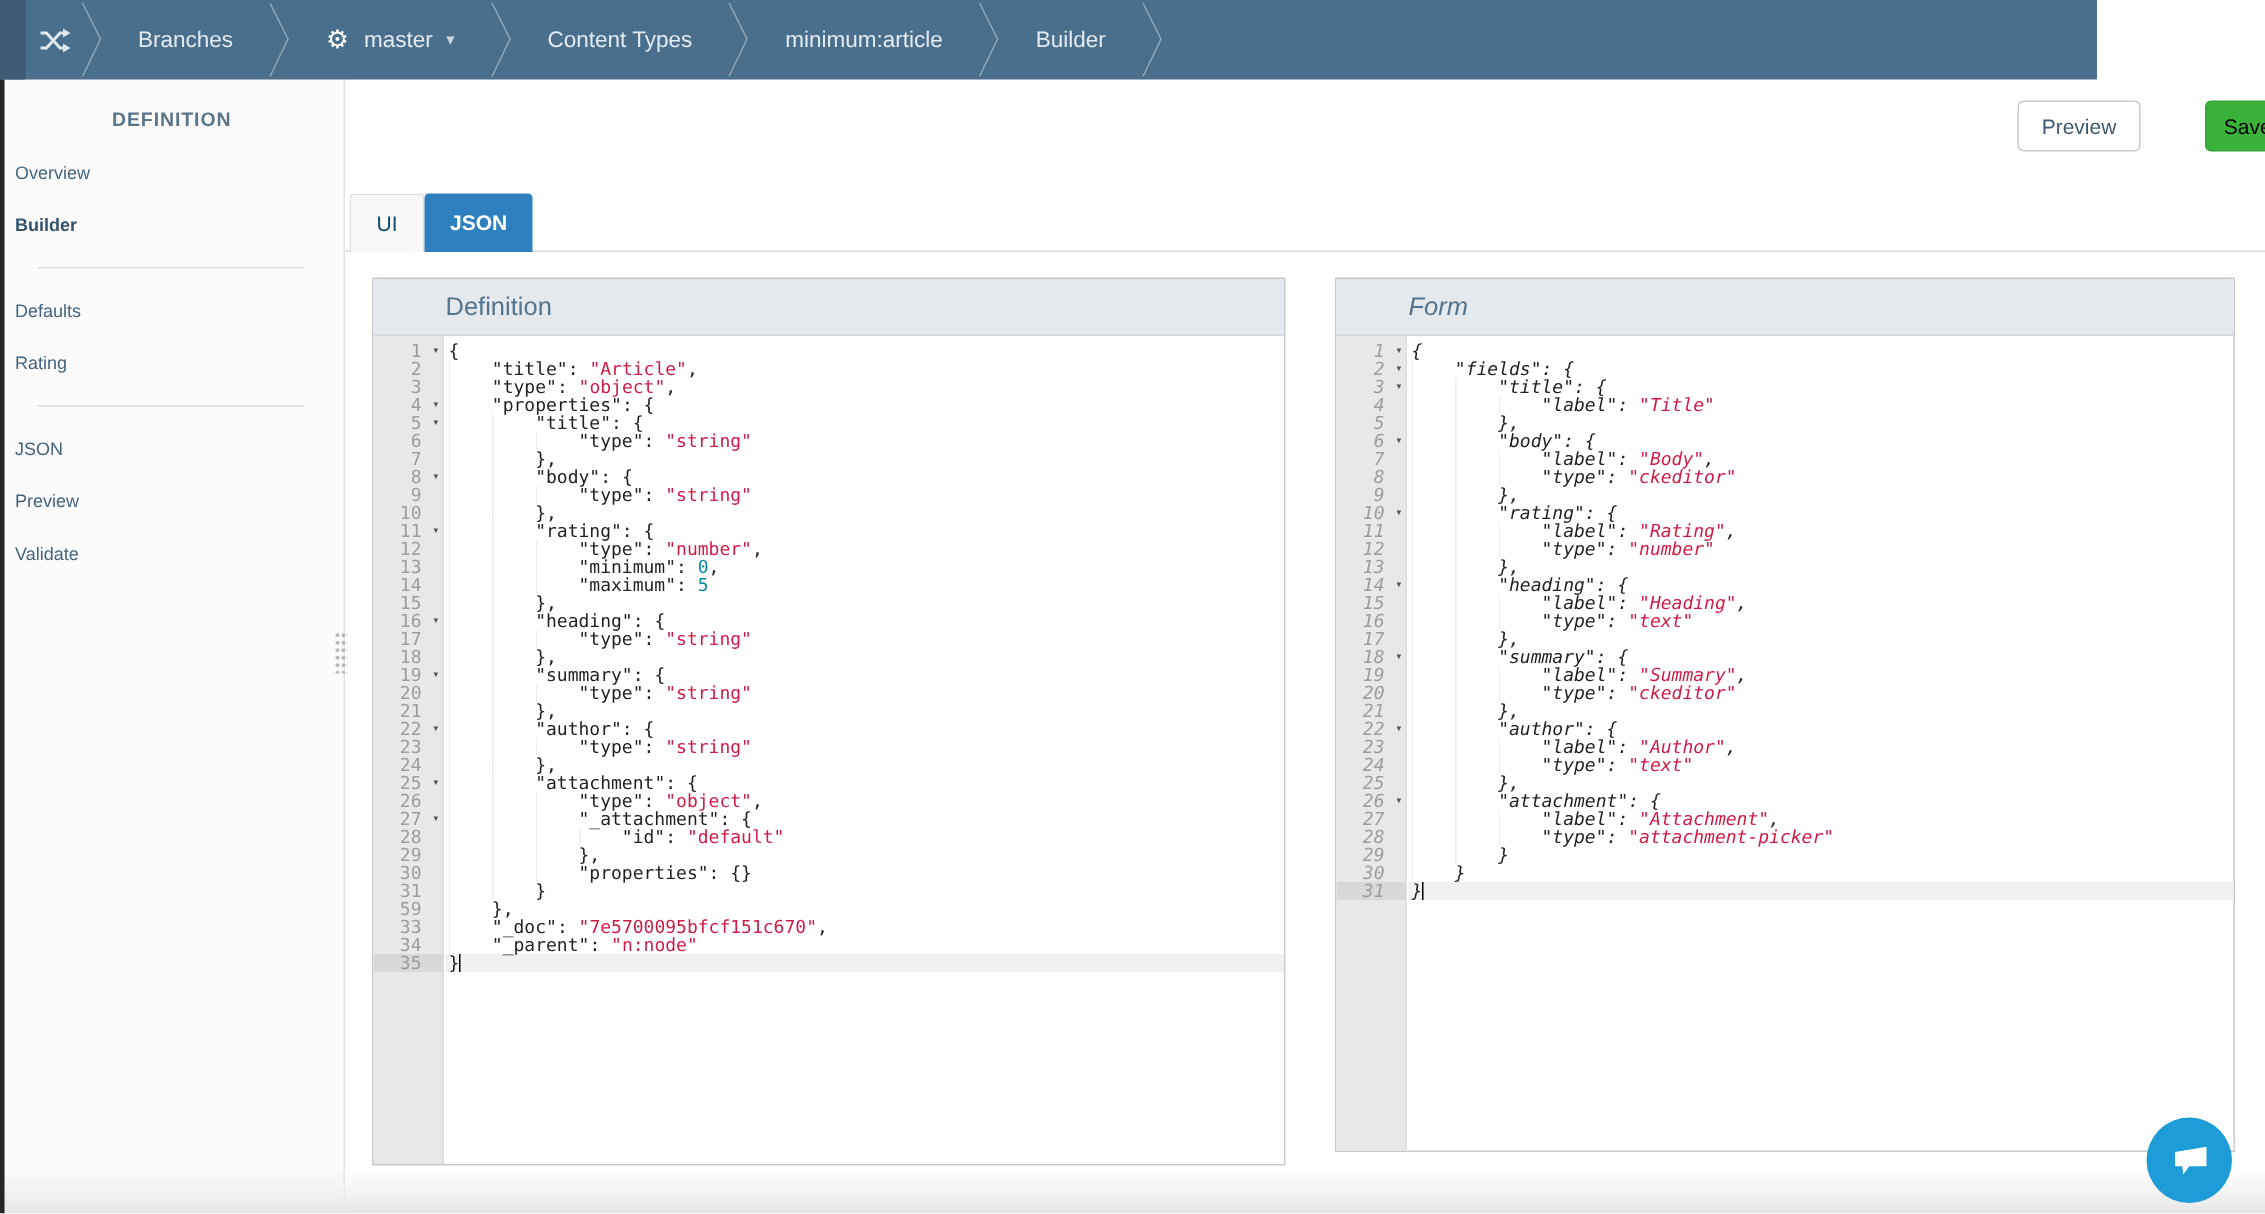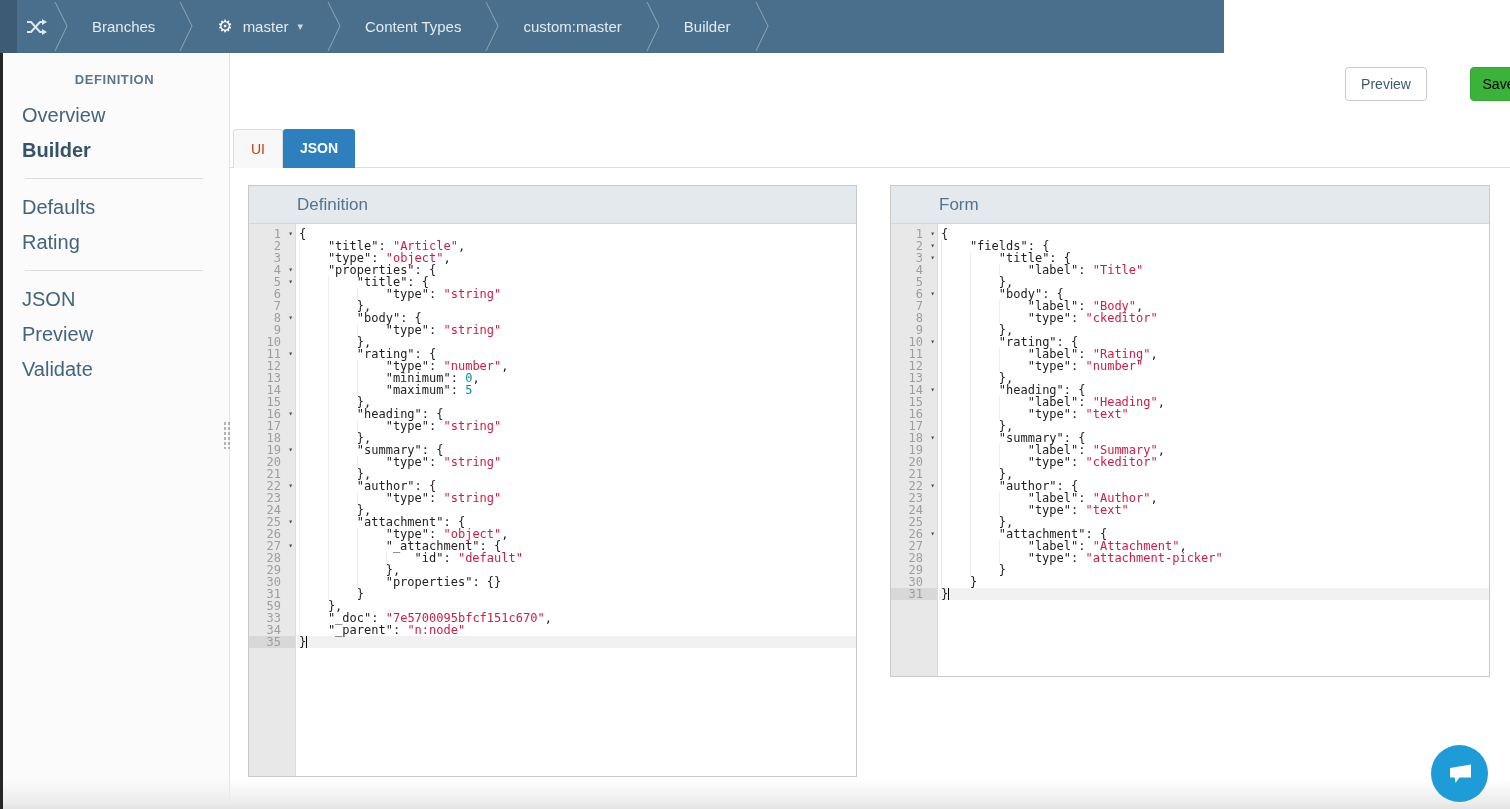--- a/index.html
+++ b/index.html
@@ -1,61 +1,61 @@
 <!DOCTYPE html>
 <html><head>
 <meta charset="utf-8">
 <style>
   * { margin:0; padding:0; box-sizing:border-box; }
   html,body { width:1510px; height:809px; }
   body { position:relative; overflow:hidden; background:#fff; font-family:"Liberation Sans", sans-serif; }
 
   
-  .navbar { position:absolute; left:0; top:0; width:1224px; height:53px; background:#4a6f8c;
+  .navbar { position:absolute; left:0; top:0; width:1398px; height:53px; background:#4a6f8c;
             display:flex; align-items:center; z-index:6; }
   .nav-logo-block { align-self:stretch; width:17px; background:#3d5b75; flex:none; }
   .nav-icon-wrap { margin:0 6px 0 9px; display:flex; align-items:center; }
   .crumb { color:#e2ebf2; font-size:15px; padding:0 24px; white-space:nowrap; display:flex;
            align-items:center; cursor:pointer; }
   .crumb .gear { font-size:17px; color:#fff; margin-right:10px; line-height:1; }
   .crumb .caret { font-size:11px; color:#c8d6e1; margin-left:9px; }
   .chev { flex:none; }
 
   
   .left-edge { position:absolute; left:0; top:53px; width:3px; height:756px; background:#262626; z-index:7; }
   .sidebar { position:absolute; left:0; top:53px; width:230px; height:756px; background:#fbfbfb;
              border-right:1px solid #e4e4e4; z-index:2; }
   .side-title { margin-top:19px; text-align:center; font-size:13px; font-weight:bold;
                 color:#5b7589; letter-spacing:.6px; }
   .side-group { margin-top:11px; }
   .side-group:first-of-type { margin-top:16px; }
-  .side-item { height:35px; line-height:35px; padding-left:22px; font-size:20px; color:#44647e; cursor:pointer; }
+  .side-item { height:35px; line-height:35px; padding-left:10px; font-size:12px; color:#44647e; cursor:pointer; }
   .side-item.active { font-weight:bold; color:#35546c; }
   .side-divider { border:none; border-top:1px solid #ddd; margin:10px 26px 0 25px; }
   .grip { position:absolute; right:-3px; top:368px; width:9px; height:28px;
           background-image:radial-gradient(#b3b3b3 1px, transparent 1.3px);
           background-size:4px 5px; cursor:col-resize; }
 
   
   .btn { position:absolute; top:67px; height:34px; font-size:14px; border-radius:4px;
          font-family:"Liberation Sans", sans-serif; cursor:pointer; }
   .btn-preview { left:1345px; width:82px; background:#fff; border:1px solid #c9c9c9; color:#3f5a70; }
   .btn-save { left:1470px; width:57px; background:#3bb33b; border:1px solid #35a535; color:#000000; }
 
   
   .tabs { position:absolute; left:233px; top:129px; height:39px; display:flex; z-index:3; }
   .tab { padding:0 17px; line-height:38px; font-size:14px; border-radius:3px 3px 0 0; cursor:pointer; }
-  .tab.inactive { background:#f8f8f8; border:1px solid #ddd; border-bottom:none; color:#c2410c; }
+  .tab.inactive { background:#f8f8f8; border:1px solid #ddd; border-bottom:none; color:#0c4a6e; }
   .tab.active { background:#2d80bd; color:#fff; font-weight:bold; }
   .tabline { position:absolute; left:230px; width:1280px; top:167px; border:none; border-top:1px solid #ddd; }
 
   
   .panel { position:absolute; top:185px; background:#fff; border:1px solid #c9c9c9; }
   .panel-def { left:248px; width:609px; height:592px; }
-  .panel-form { left:890px; width:600px; height:492px; }
+  .panel-form { left:890px; width:600px; height:583px;font-style:italic; }
   .panel-header { height:38px; background:#e4e9ed; border-bottom:1px solid #d2d7db;
                   color:#54748e; font-size:17px; line-height:37px; padding-left:48px; }
   .editor { position:relative; height:calc(100% - 38px); overflow:hidden;
             font-family:"DejaVu Sans Mono", monospace; font-size:12px; line-height:12px; }
   .gutter { position:absolute; left:0; top:0; bottom:0; width:47px; background:#e8e8e8;
             border-right:1px solid #dcdcdc; padding-top:4px; }
   .gcell { height:12px; text-align:right; padding-right:14px; color:#9d9d9d; position:relative; }
   .gcell.gactive { background:#d8d8d8; }
   .fold { position:absolute; right:2px; top:0; font-size:8px; color:#555; }
   .code { position:absolute; left:48px; right:0; top:0; bottom:0; padding-top:4px; }
@@ -103,21 +103,21 @@
   <svg class="chev" width="14" height="53">
     <polyline points="1,2 13,26 1,51" stroke="rgba(255,255,255,.38)" stroke-width="1" fill="none"></polyline>
     </svg>
   <div class="crumb">
     <span>Content Types</span>
   </div>
   <svg class="chev" width="14" height="53">
     <polyline points="1,2 13,26 1,51" stroke="rgba(255,255,255,.38)" stroke-width="1" fill="none"></polyline>
     </svg>
   <div class="crumb">
-    <span>custom:master</span>
+    <span>minimum:article</span>
   </div>
   <svg class="chev" width="14" height="53">
     <polyline points="1,2 13,26 1,51" stroke="rgba(255,255,255,.38)" stroke-width="1" fill="none"></polyline>
     </svg>
   <div class="crumb">
     <span>Builder</span>
   </div>
   <svg class="chev" width="14" height="53">
     <polyline points="1,2 13,26 1,51" stroke="rgba(255,255,255,.38)" stroke-width="1" fill="none"></polyline>
     </svg>

